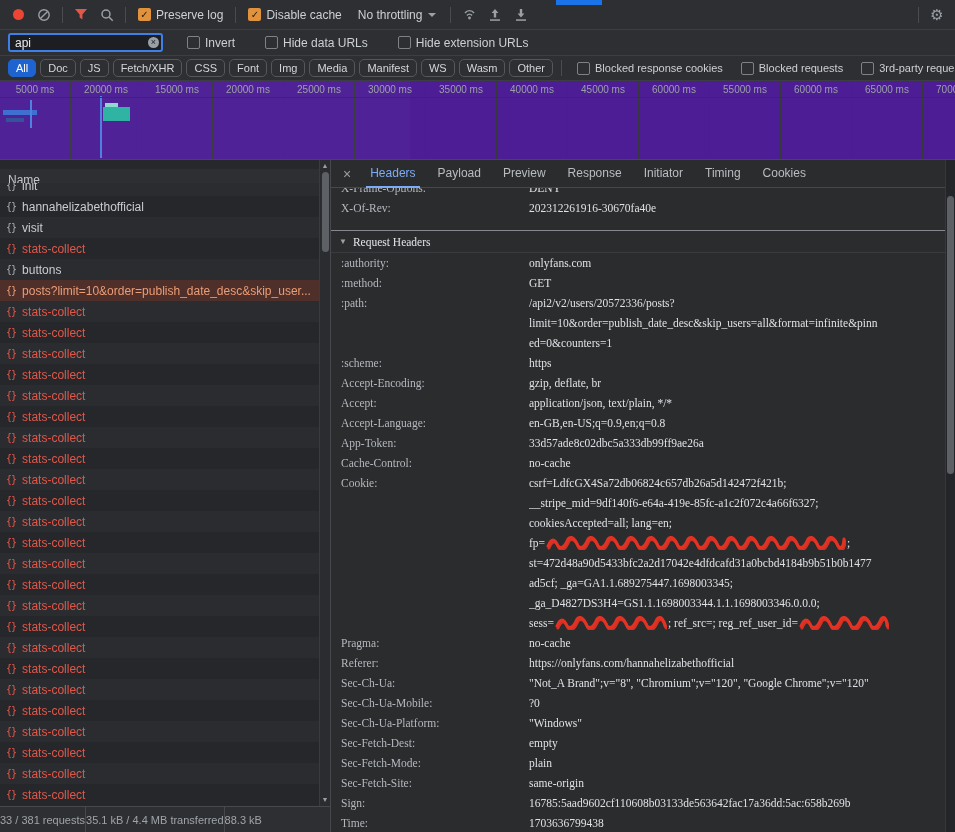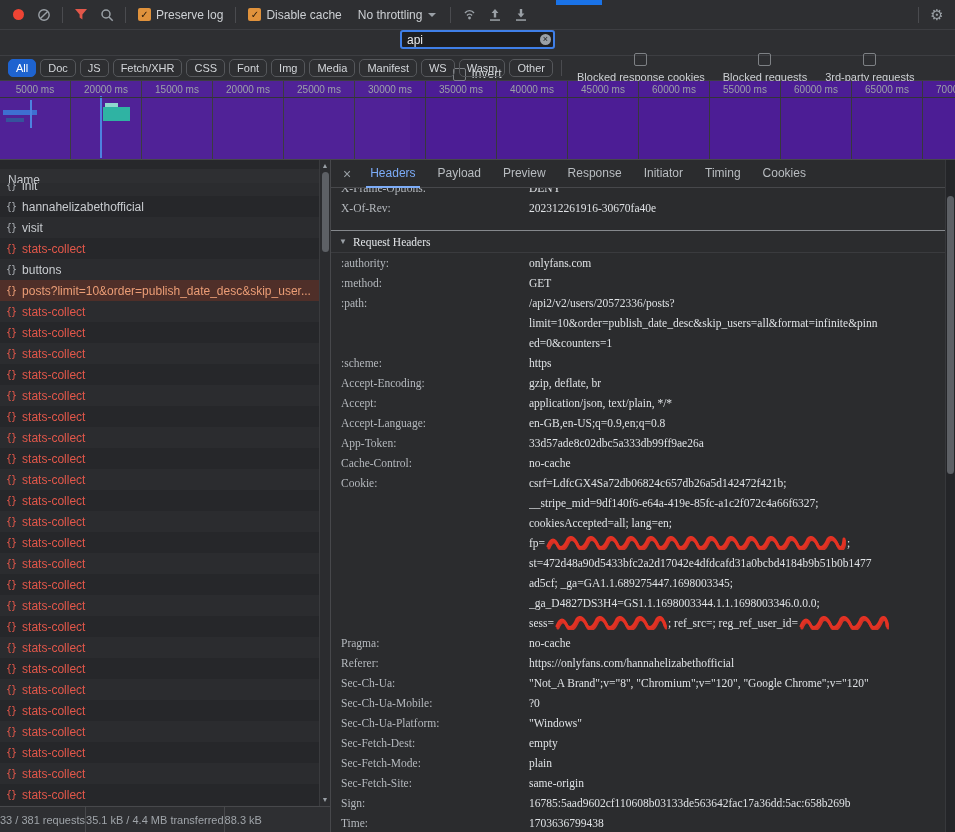--- a/index.html
+++ b/index.html
@@ -21,33 +21,33 @@
     font-size:10px;line-height:13px;flex:none;}
   .box.checked{background:#e0923c;color:#26190a;font-weight:bold;}
   .box.un{border:1px solid #7e8185;color:transparent;}
   .select{display:flex;align-items:center;gap:6px;margin:0 8px;flex:none;}
   .caret-down{width:0;height:0;border-left:4px solid transparent;border-right:4px solid transparent;border-top:4px solid #9aa0a6;}
   .gear{font-size:15px;color:#9aa0a6;}
   .spacer{flex:1;}
 
   
   .filterrow{height:26px;box-sizing:border-box;display:flex;align-items:center;
-    background:#2e2f32;border-bottom:1px solid #3d3e42;padding:0 8px;gap:18px;flex-direction:column;}
+    background:#2e2f32;border-bottom:1px solid #3d3e42;padding:0 8px;gap:18px;}
   .filter-input-wrap{position:relative;width:155px;height:19px;flex:none;}
   .filter-input{width:100%;height:100%;box-sizing:border-box;background:#1d1e21;border:2px solid #3f7fe8;border-radius:3px;
     color:#e8eaed;font:12px "Liberation Sans","DejaVu Sans",sans-serif;padding:0 18px 0 5px;outline:none;}
   .clear-x{position:absolute;right:4px;top:4px;width:11px;height:11px;border-radius:50%;background:#9aa0a6;color:#1d1e21;
     font-size:9px;line-height:11px;text-align:center;}
 
   
   .chipsrow{height:25px;box-sizing:border-box;display:flex;align-items:center;
     background:#2e2f32;border-bottom:1px solid #3d3e42;padding:0 8px;gap:4px;font-size:11px;}
   .chip{padding:2px 7px;border:1px solid #55575b;border-radius:5px;color:#d3d6da;flex:none;}
   .chip.active{background:#1e63d0;border-color:#1e63d0;color:#ffffff;}
-  .chipsrow .cb{margin:0 7px;flex-direction:column;}
+  .chipsrow .cb{margin:0 7px;}
 
   
   .overview{position:relative;height:79px;box-sizing:border-box;background:#4c1d95;
     border-bottom:1px solid #47484b;overflow:hidden;display:flex;}
   .ov-seg{width:71px;flex:none;border-right:1px solid #37383c;box-sizing:border-box;position:relative;height:100%;}
   .ov-label{position:absolute;top:3px;left:0;width:100%;text-align:center;font-size:10px;color:#9aa0a6;white-space:nowrap;}
   .overview::after{content:'';position:absolute;left:0;top:16px;width:100%;height:0;border-top:1px solid #333437;}
   .ov-shade{position:absolute;left:0;top:0;width:410px;height:100%;background:rgba(255,255,255,0.025);}
   .ov-bar{position:absolute;}
 

